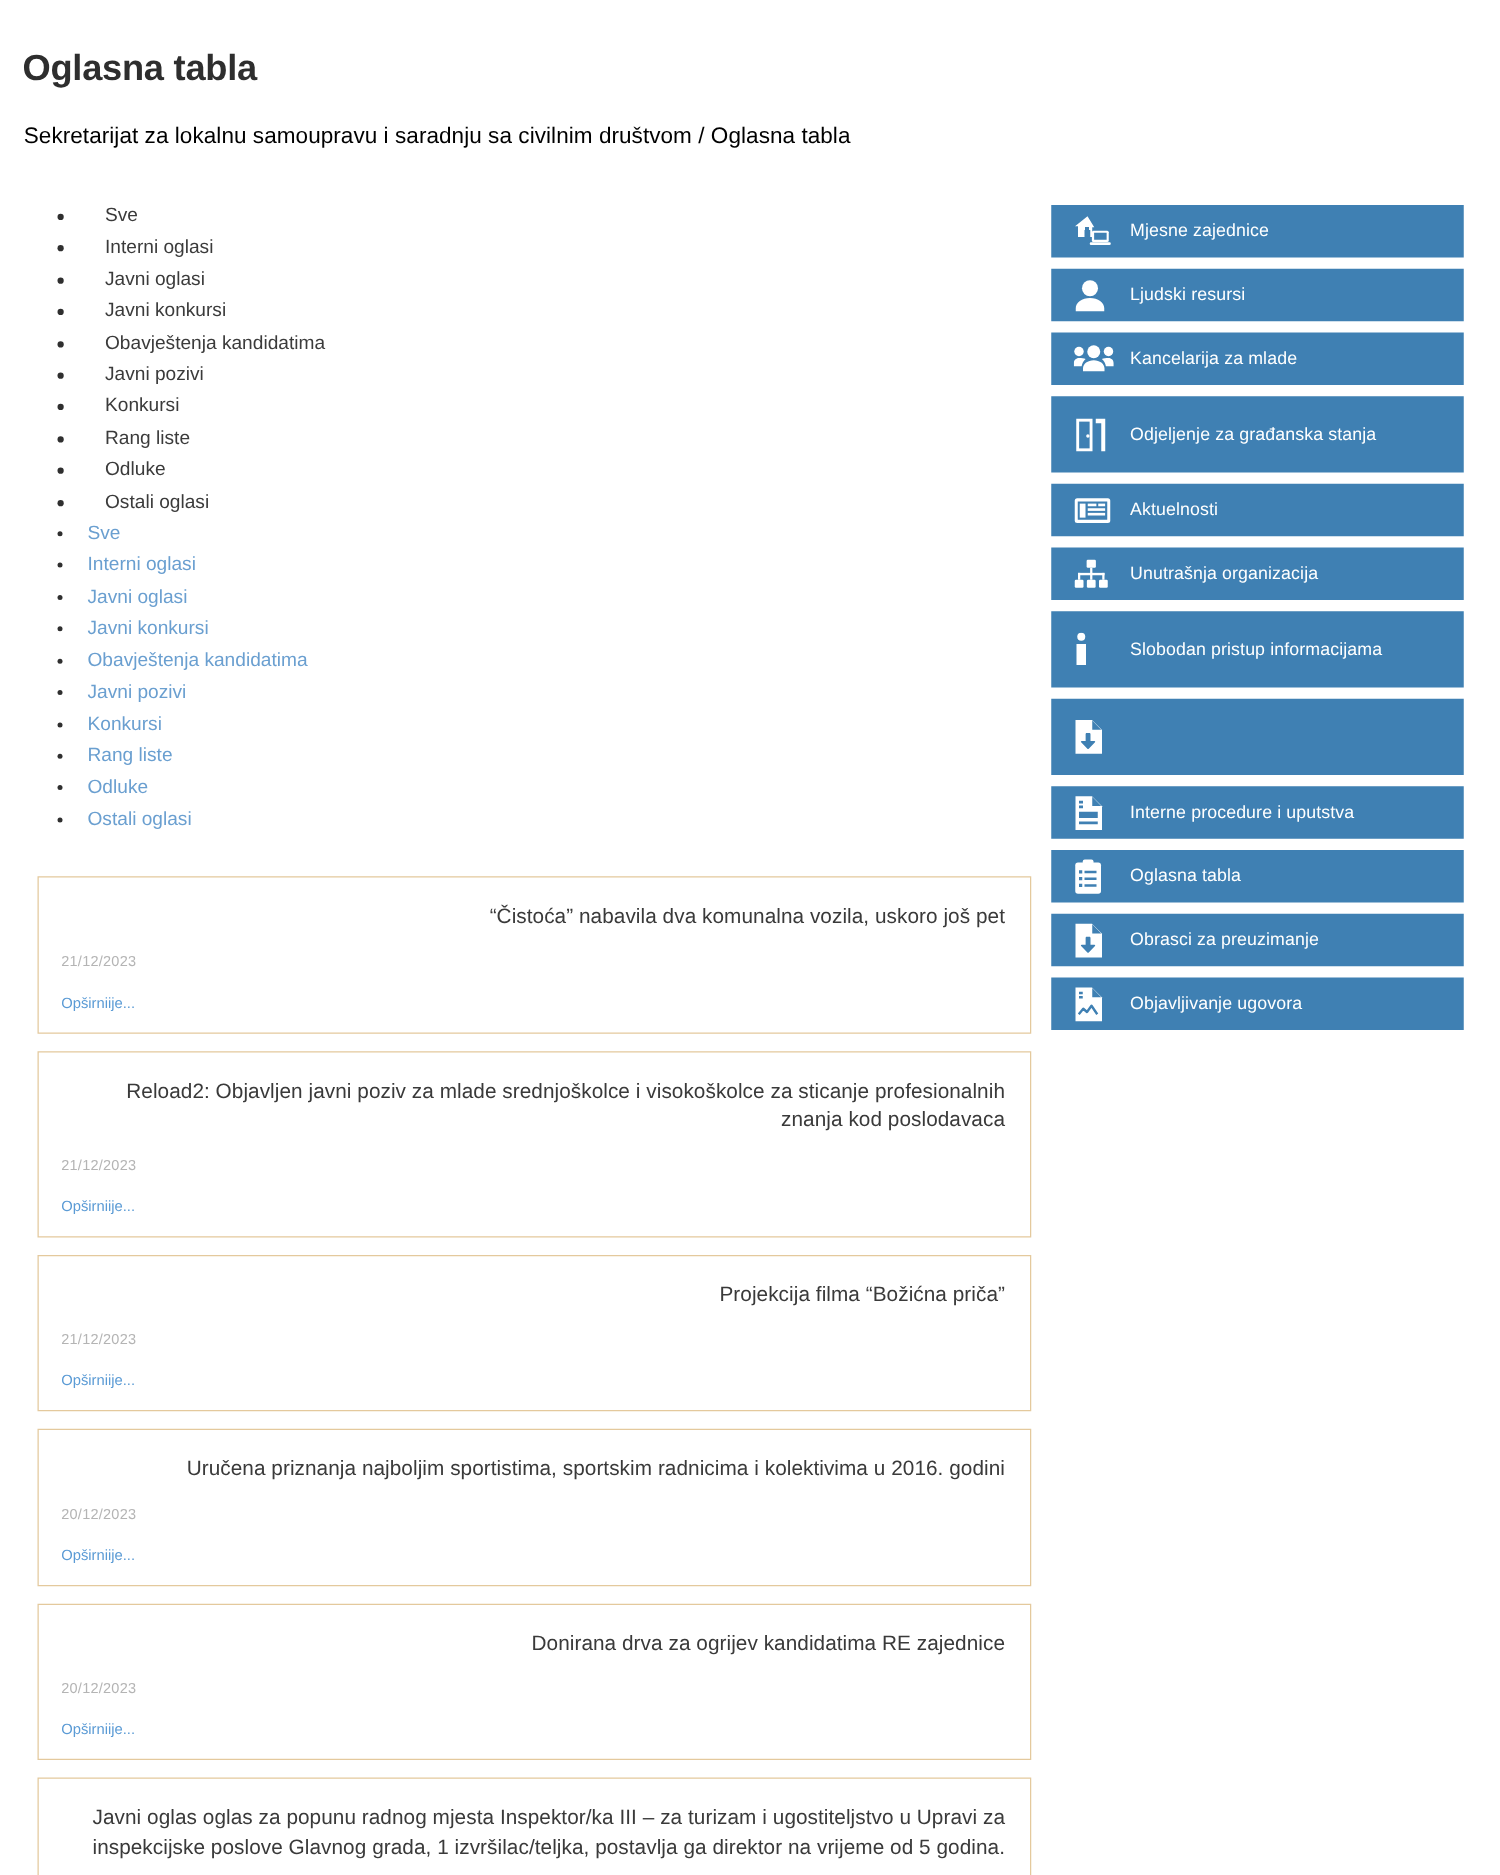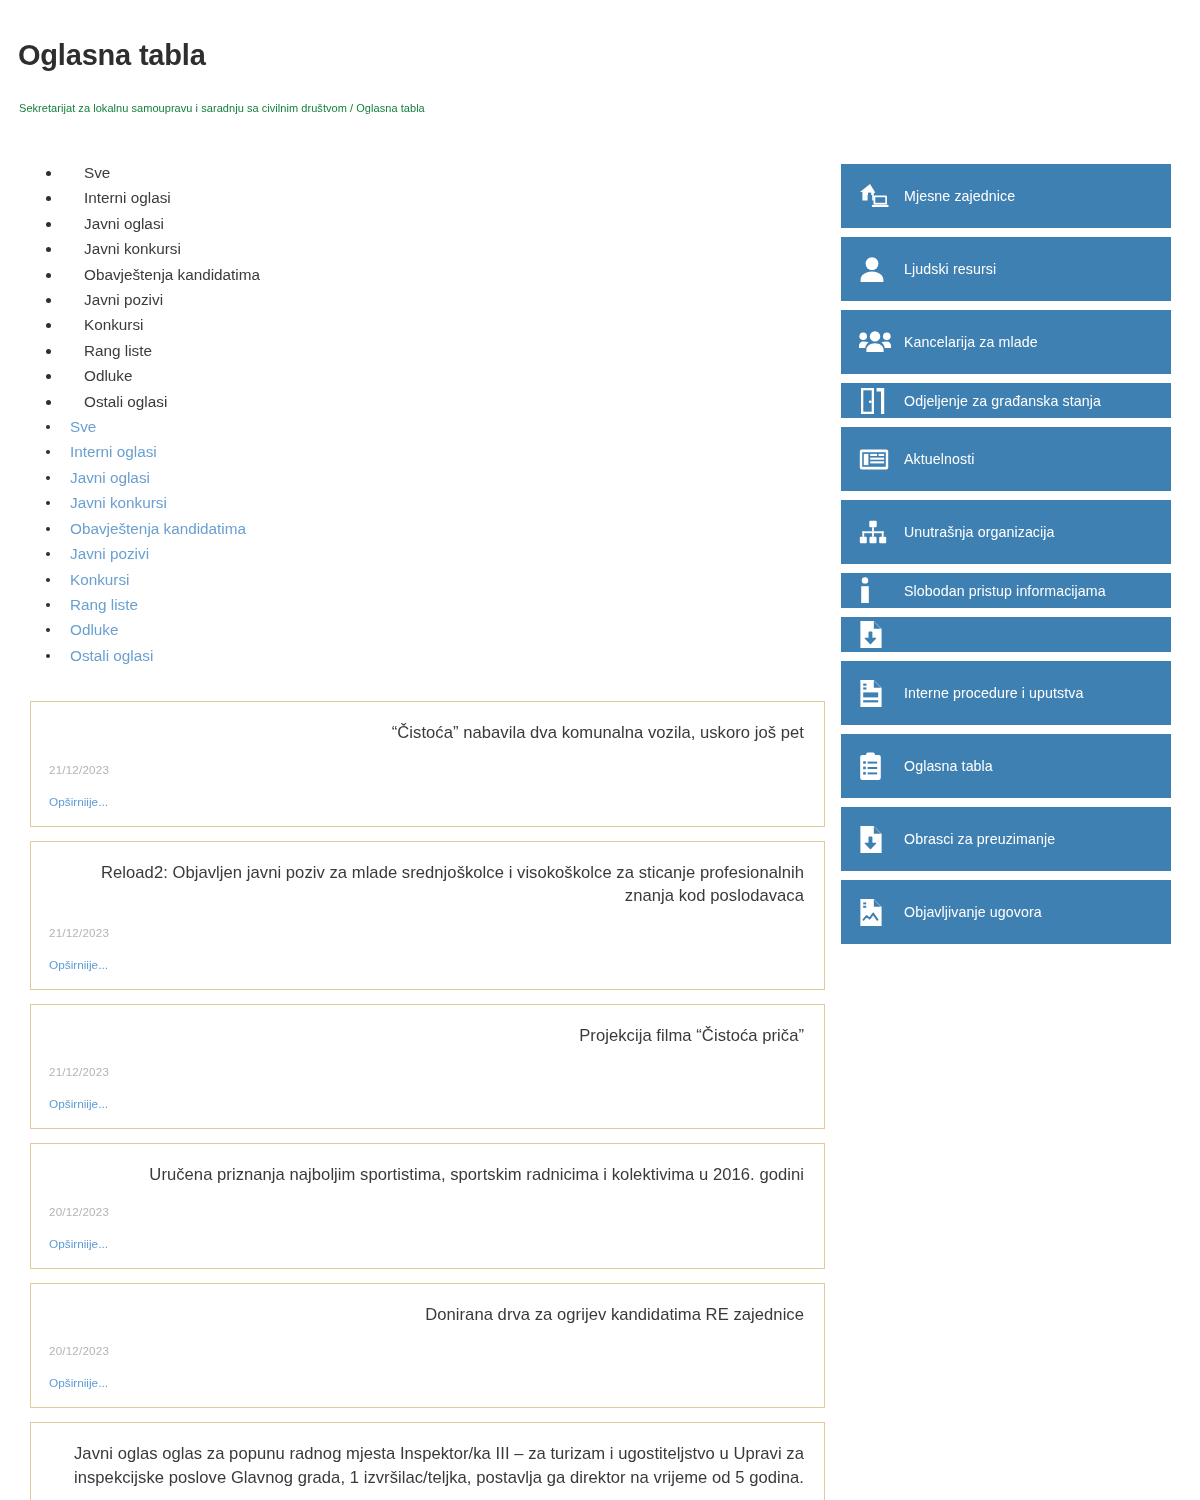--- a/index.html
+++ b/index.html
@@ -30,22 +30,22 @@
     font-weight: bold;
     color: #2e2e2e;
     letter-spacing: -0.2px;
     line-height: 36px;
   }
 
   .breadcrumb {
     position: absolute;
     left: 19px;
     top: 99px;
-    font-size: 11px;
-    color: #15803d;
+    font-size: 18px;
+    color: #000000;
     line-height: 18px;
     letter-spacing: 0.05px;
   }
 
   
   .left-col {
     position: absolute;
     left: 0;
     top: 160px;
     width: 836px;
@@ -145,21 +145,21 @@
     left: 841px;
     top: 164px;
     width: 330px;
   }
 
   .side-btn {
     display: flex;
     align-items: center;
     background: #3f80b3;
     color: #ffffff;
-    height: 64px;
+    height: 42px;
     margin-bottom: 9px;
     padding-left: 18px;
     padding-right: 10px;
     text-decoration: none;
     cursor: pointer;
   }
 
   .side-btn .ic {
     width: 40px;
     min-width: 40px;
@@ -170,21 +170,21 @@
   }
   .side-btn .ic svg { display: block; }
 
   .side-btn .lbl {
     font-size: 14.2px;
     line-height: 17px;
     color: #ffffff;
     letter-spacing: 0.1px;
     padding-left: 5px;
   }
-  .side-btn.two-line { height: 35px; }
+  .side-btn.two-line { height: 61px; }
   .side-btn.two-line .lbl { line-height: 16px; }
 </style>
 </head>
 <body>
 
 <div class="page">
 
   <h1 class="page-title">Oglasna tabla</h1>
   <div class="breadcrumb">Sekretarijat za lokalnu samoupravu i saradnju sa civilnim društvom / Oglasna tabla</div>
 
@@ -220,21 +220,21 @@
           <div class="card-title">“Čistoća” nabavila dva komunalna vozila, uskoro još pet</div>
           <div class="card-date">21/12/2023</div>
           <div class="card-more"><a href="#">Opširniije...</a></div>
         </div>
         <div class="card">
           <div class="card-title">Reload2: Objavljen javni poziv za mlade srednjoškolce i visokoškolce za sticanje profesionalnih znanja kod poslodavaca</div>
           <div class="card-date">21/12/2023</div>
           <div class="card-more"><a href="#">Opširniije...</a></div>
         </div>
         <div class="card">
-          <div class="card-title">Projekcija filma “Čistoća priča”</div>
+          <div class="card-title">Projekcija filma “Božićna priča”</div>
           <div class="card-date">21/12/2023</div>
           <div class="card-more"><a href="#">Opširniije...</a></div>
         </div>
         <div class="card">
           <div class="card-title">Uručena priznanja najboljim sportistima, sportskim radnicima i kolektivima u 2016. godini</div>
           <div class="card-date">20/12/2023</div>
           <div class="card-more"><a href="#">Opširniije...</a></div>
         </div>
         <div class="card">
           <div class="card-title">Donirana drva za ogrijev kandidatima RE zajednice</div>

